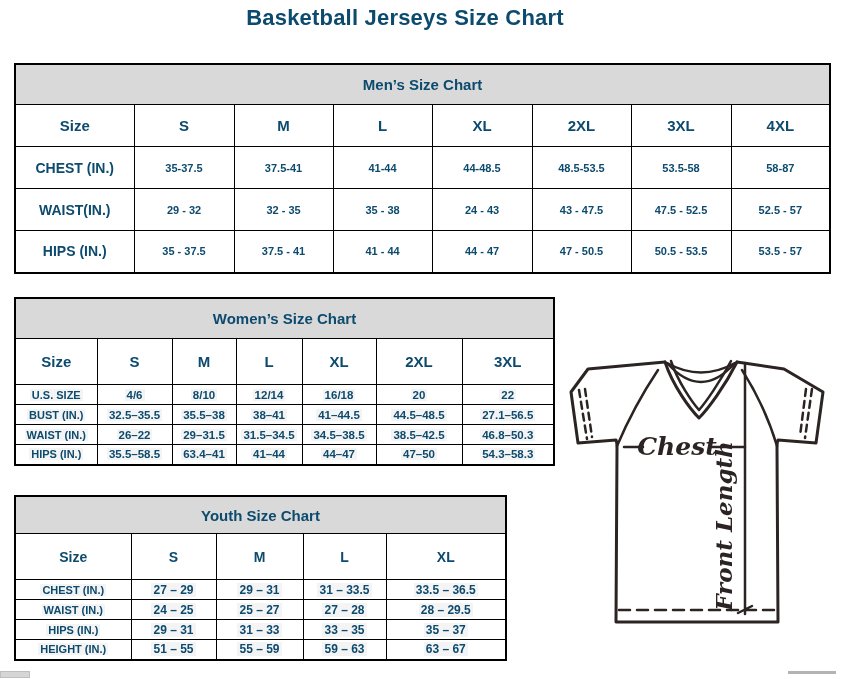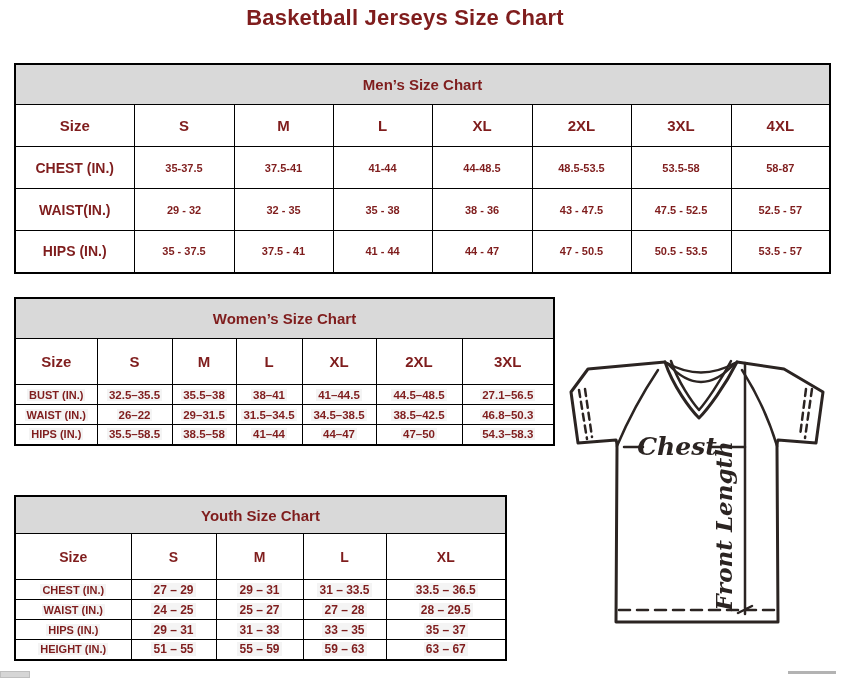--- a/index.html
+++ b/index.html
@@ -1,18 +1,18 @@
 <!DOCTYPE html>
 <html><head>
 <meta charset="utf-8">
 <style>
   html,body { margin:0; padding:0; background:#ffffff; }
   .page {
     position:relative; width:843px; height:679px; background:#ffffff;
-    font-family:"Liberation Sans", sans-serif; color:#7f1d1d; overflow:hidden;
+    font-family:"Liberation Sans", sans-serif; color:#0c4a6e; overflow:hidden;
   }
   .title {
     position:absolute; left:0; top:5px; width:810px; margin:0;
     text-align:center; font-size:22px; font-weight:bold; letter-spacing:0.2px;
   }
   table.tbl {
     position:absolute; border-collapse:collapse; table-layout:fixed;
     background:#fff; border:2px solid #000;
   }
   .tbl th, .tbl td {
@@ -103,21 +103,21 @@
       <td>44-48.5</td>
       <td>48.5-53.5</td>
       <td>53.5-58</td>
       <td>58-87</td>
     </tr>
     <tr class="vals">
       <th>WAIST(IN.)</th>
       <td>29 - 32</td>
       <td>32 - 35</td>
       <td>35 - 38</td>
-      <td>38 - 36</td>
+      <td>24 - 43</td>
       <td>43 - 47.5</td>
       <td>47.5 - 52.5</td>
       <td>52.5 - 57</td>
     </tr>
     <tr class="vals">
       <th>HIPS (IN.)</th>
       <td>35 - 37.5</td>
       <td>37.5 - 41</td>
       <td>41 - 44</td>
       <td>44 - 47</td>
@@ -145,41 +145,50 @@
     <tr class="sizes">
       <th>Size</th>
       <th>S</th>
       <th>M</th>
       <th>L</th>
       <th>XL</th>
       <th>2XL</th>
       <th>3XL</th>
     </tr>
     <tr class="vals">
+      <th><span class="hl">U.S. SIZE</span></th>
+      <td><span class="hl">4/6</span></td>
+      <td><span class="hl">8/10</span></td>
+      <td><span class="hl">12/14</span></td>
+      <td><span class="hl">16/18</span></td>
+      <td><span class="hl">20</span></td>
+      <td><span class="hl">22</span></td>
+    </tr>
+    <tr class="vals">
       <th><span class="hl">BUST (IN.)</span></th>
       <td><span class="hl">32.5–35.5</span></td>
       <td><span class="hl">35.5–38</span></td>
       <td><span class="hl">38–41</span></td>
       <td><span class="hl">41–44.5</span></td>
       <td><span class="hl">44.5–48.5</span></td>
       <td><span class="hl">27.1–56.5</span></td>
     </tr>
     <tr class="vals">
       <th><span class="hl">WAIST (IN.)</span></th>
       <td><span class="hl">26–22</span></td>
       <td><span class="hl">29–31.5</span></td>
       <td><span class="hl">31.5–34.5</span></td>
       <td><span class="hl">34.5–38.5</span></td>
       <td><span class="hl">38.5–42.5</span></td>
       <td><span class="hl">46.8–50.3</span></td>
     </tr>
     <tr class="vals">
       <th><span class="hl">HIPS (IN.)</span></th>
       <td><span class="hl">35.5–58.5</span></td>
-      <td><span class="hl">38.5–58</span></td>
+      <td><span class="hl">63.4–41</span></td>
       <td><span class="hl">41–44</span></td>
       <td><span class="hl">44–47</span></td>
       <td><span class="hl">47–50</span></td>
       <td><span class="hl">54.3–58.3</span></td>
     </tr>
   </tbody>
     </table>
 
   <table class="tbl youth">
     <colgroup>

